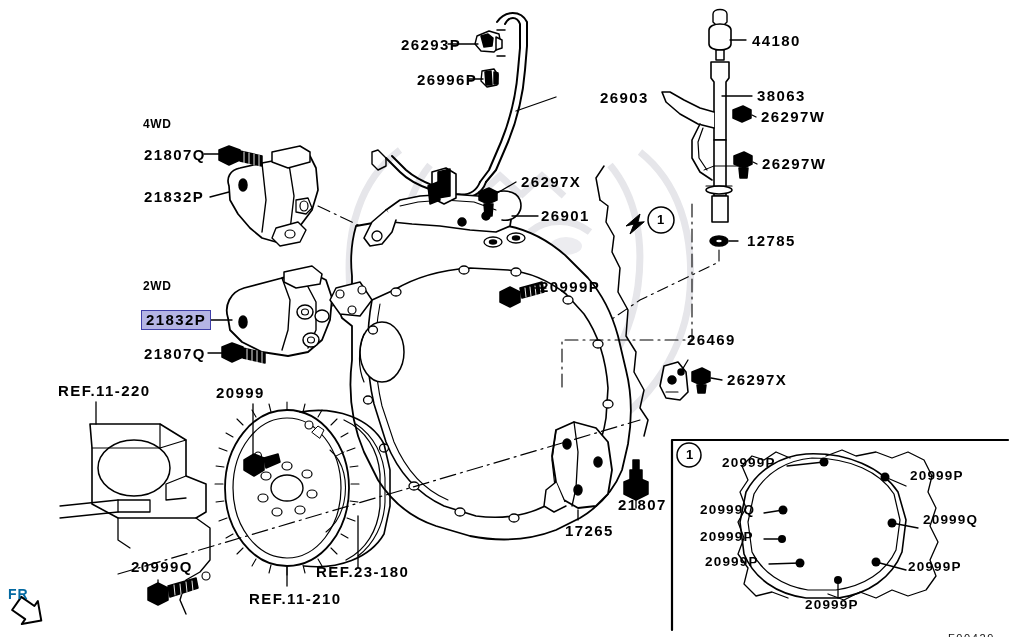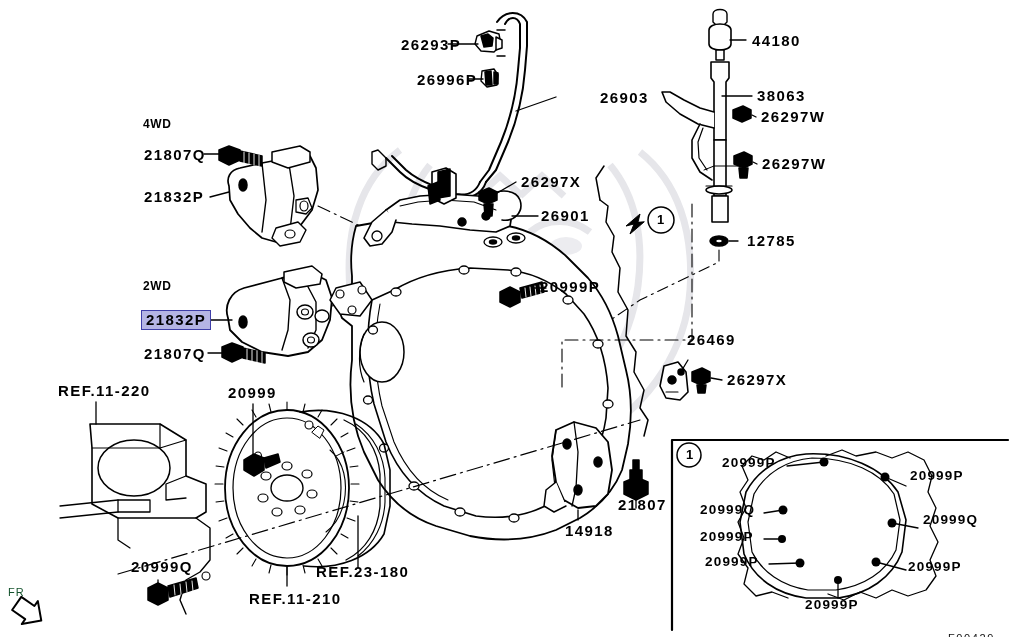--- a/index.html
+++ b/index.html
@@ -41,24 +41,24 @@
 
   .code {
     position: absolute;
     font-size: 11px;
     letter-spacing: 1.6px;
     color: #111;
     margin-top: 20px;
   }
   .fr {
     position: absolute;
-    font-size: 11px;
+    font-size: 14px;
     letter-spacing: 1px;
-    font-weight: 400;
-    color: #14532d;
+    font-weight: 700;
+    color: #0369a1;
   }
 </style>
 </head>
 <body>
 
 <div id="stage">
 
   <svg id="artwork" viewBox="0 0 1024 637" xmlns="http://www.w3.org/2000/svg">
 
     <g fill="none" stroke="#e6e6ea" stroke-width="7" opacity="1">
@@ -469,24 +469,24 @@
     <div class="lbl" style="left:752px; top:33px;">44180</div>
     <div class="lbl" style="left:757px; top:88px;">38063</div>
     <div class="lbl" style="left:761px; top:109px;">26297W</div>
     <div class="lbl" style="left:762px; top:156px;">26297W</div>
     <div class="lbl" style="left:747px; top:233px;">12785</div>
 
     <div class="lbl" style="left:540px; top:279px;">20999P</div>
     <div class="lbl" style="left:650px; top:332px;margin-left:37px;">26469</div>
     <div class="lbl" style="left:727px; top:372px;">26297X</div>
 
-    <div class="lbl" style="left:565px; top:523px;">14918</div>
+    <div class="lbl" style="left:565px; top:523px;">17265</div>
     <div class="lbl" style="left:618px; top:497px;">21807</div>
 
-    <div class="lbl" style="left:228px; top:385px;">20999</div>
+    <div class="lbl" style="left:216px; top:385px;">20999</div>
     <div class="lbl" style="left:131px; top:559px;">20999Q</div>
 
     <div class="lbl" style="left:58px; top:383px;">REF.11-220</div>
     <div class="lbl" style="left:249px; top:591px;">REF.11-210</div>
     <div class="lbl" style="left:316px; top:564px;">REF.23-180</div>
 
     <div class="lbl sm" style="left:722px; top:456px;">20999P</div>
     <div class="lbl sm" style="left:700px; top:503px;">20999Q</div>
     <div class="lbl sm" style="left:700px; top:530px;">20999P</div>
     <div class="lbl sm" style="left:705px; top:555px;">20999P</div>

